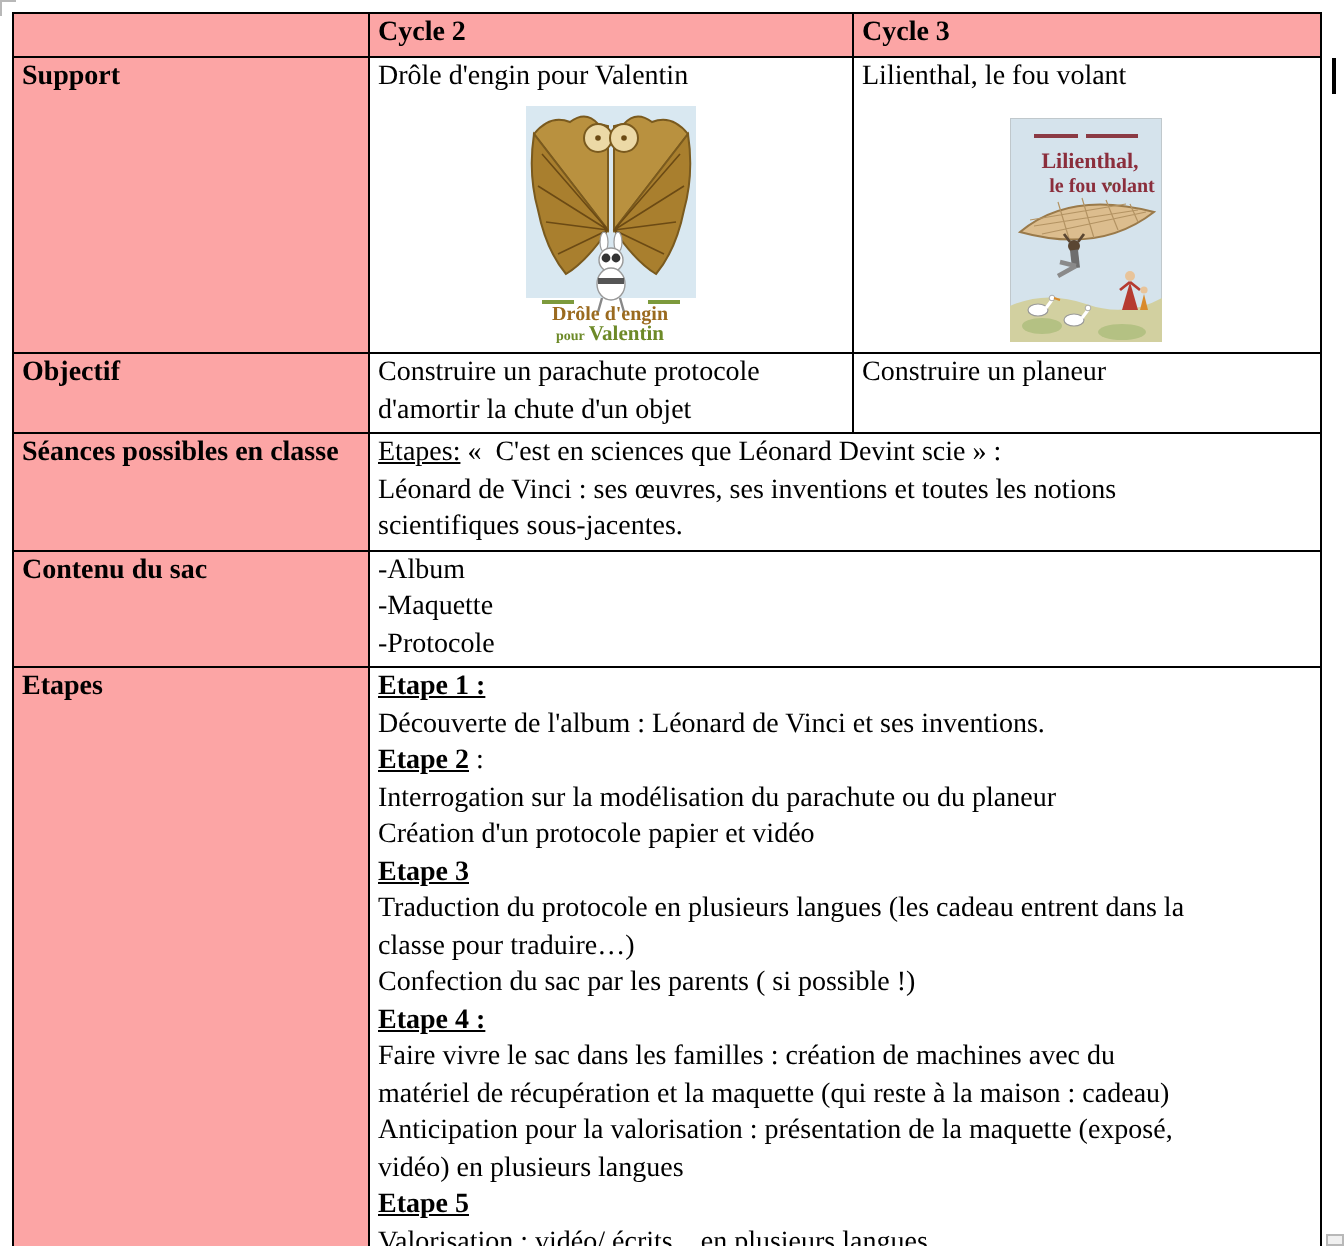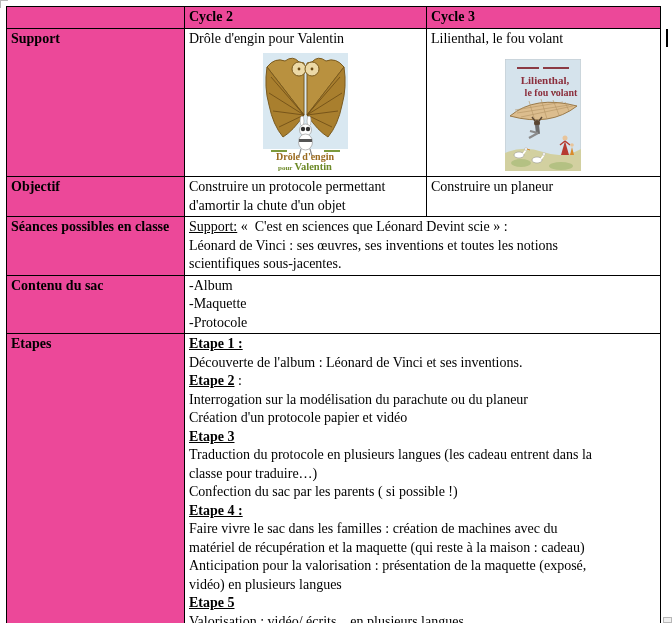--- a/index.html
+++ b/index.html
@@ -15,21 +15,21 @@
     border:1px solid #b8b8b8; background:#f0f0f0; }
 
   table.doc-table {
     position:absolute; left:6px; top:6px; width:654px;
     border-collapse:collapse; table-layout:fixed;
   }
   .doc-table td {
     border:1.5px solid #000; vertical-align:top; padding:1px 5px 1px 4px;
     font-size:14px; line-height:18.5px; overflow:hidden;
   }
-  .shade { background:#ec4899; }
+  .shade { background:#fca5a5; }
   .rowlabel { font-weight:bold; font-size:15px; line-height:19px; }
   .colhead  { font-weight:bold; font-size:15px; line-height:19px; }
   .etape-h { font-weight:bold; text-decoration:underline; }
   .projet-link { text-decoration:underline; }
   .marked { text-decoration-color:#4472c4; text-decoration-thickness:2px; }
   .line { white-space:pre-wrap; }
 
   .cover { display:block; margin:4px auto 0 auto; }
   .cover2 { margin-top:10px; }
 </style>
@@ -129,32 +129,32 @@
         <path d="M60,82 L55,86 M60,82 L65,86" stroke="#b63a30" stroke-width="1.4"></path>
         <path d="M67,88 L65,96 L69,96 Z" fill="#d98a2b"></path>
         <circle cx="67" cy="86" r="1.8" fill="#e8c49a"></circle>
       </svg>
     </td>
   </tr>
 
   <tr style="height:37px;margin-top:40px;">
     <td class="shade rowlabel">Objectif</td>
     <td>
-      <div class="line">Construire un protocole permettant</div>
+      <div class="line">Construire un parachute protocole</div>
       <div class="line">d'amortir la chute d'un objet</div>
     </td>
     <td>
       <div class="line">Construire un planeur</div>
     </td>
   </tr>
 
   <tr style="height:56px;margin-top:12px;">
     <td class="shade rowlabel">Séances possibles en classe</td>
     <td colspan="2">
-      <div class="line"><span class="projet-link">Support:</span><span> «  C'est en sciences que Léonard Devint scie » :</span></div>
+      <div class="line"><span class="projet-link">Etapes:</span><span> «  C'est en sciences que Léonard Devint scie » :</span></div>
       <div class="line">Léonard de Vinci : ses œuvres, ses inventions et toutes les notions</div>
       <div class="line">scientifiques sous-jacentes.</div>
     </td>
   </tr>
 
   <tr style="height:57px;margin-left:45px;">
     <td class="shade rowlabel">Contenu du sac</td>
     <td colspan="2">
       <div class="line">-Album</div>
       <div class="line">-Maquette</div>

